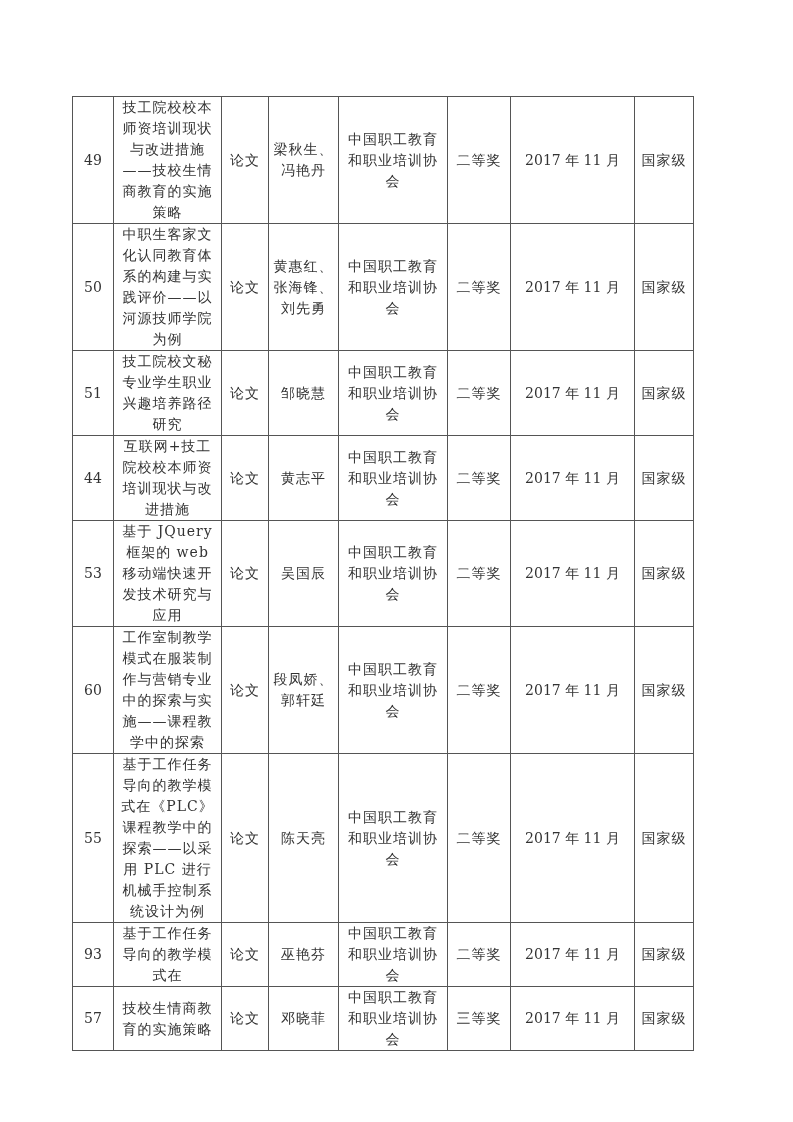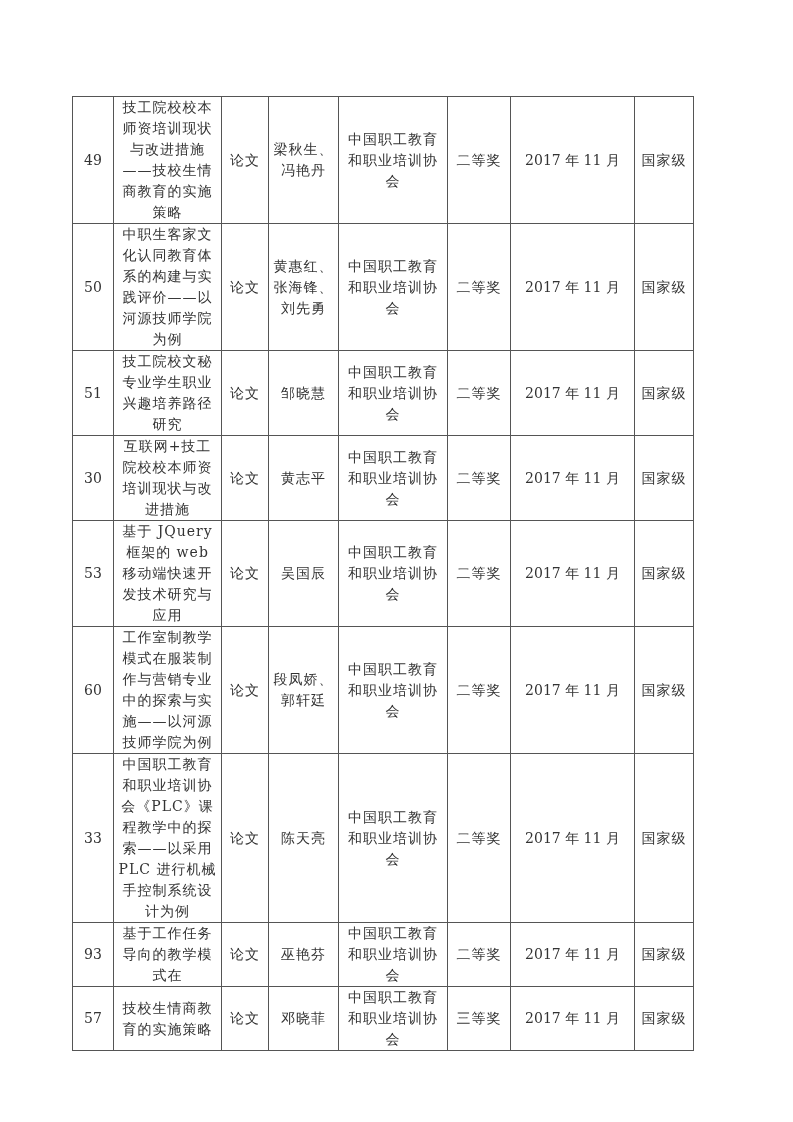--- a/index.html
+++ b/index.html
@@ -93,52 +93,52 @@
         <td class="num">51</td>
         <td>技工院校文秘专业学生职业兴趣培养路径研究</td>
         <td>论文</td>
         <td>邹晓慧</td>
         <td>中国职工教育和职业培训协会</td>
         <td>二等奖</td>
         <td class="date">2017 年 11 月</td>
         <td>国家级</td>
       </tr>
         <tr style="height: 84px;">
-        <td class="num">30</td>
+        <td class="num">44</td>
         <td>互联网+技工院校校本师资培训现状与改进措施</td>
         <td>论文</td>
         <td>黄志平</td>
         <td>中国职工教育和职业培训协会</td>
         <td>二等奖</td>
         <td class="date">2017 年 11 月</td>
         <td>国家级</td>
       </tr>
         <tr style="height: 83px;">
         <td class="num">53</td>
         <td>基于 JQuery 框架的 web 移动端快速开发技术研究与应用</td>
         <td>论文</td>
         <td>吴国辰</td>
         <td>中国职工教育和职业培训协会</td>
         <td>二等奖</td>
         <td class="date">2017 年 11 月</td>
         <td>国家级</td>
       </tr>
         <tr style="height: 126px;">
         <td class="num">60</td>
-        <td>工作室制教学模式在服装制作与营销专业中的探索与实施——以河源技师学院为例</td>
+        <td>工作室制教学模式在服装制作与营销专业中的探索与实施——课程教学中的探索</td>
         <td>论文</td>
         <td>段凤娇、郭轩廷</td>
         <td>中国职工教育和职业培训协会</td>
         <td>二等奖</td>
         <td class="date">2017 年 11 月</td>
         <td>国家级</td>
       </tr>
         <tr style="height: 167px;">
-        <td class="num">33</td>
-        <td>中国职工教育和职业培训协会《PLC》课程教学中的探索——以采用 PLC 进行机械手控制系统设计为例</td>
+        <td class="num">55</td>
+        <td>基于工作任务导向的教学模式在《PLC》课程教学中的探索——以采用 PLC 进行机械手控制系统设计为例</td>
         <td>论文</td>
         <td>陈天亮</td>
         <td>中国职工教育和职业培训协会</td>
         <td>二等奖</td>
         <td class="date">2017 年 11 月</td>
         <td>国家级</td>
       </tr>
         <tr style="height: 63px;">
         <td class="num">93</td>
         <td>基于工作任务导向的教学模式在</td>

